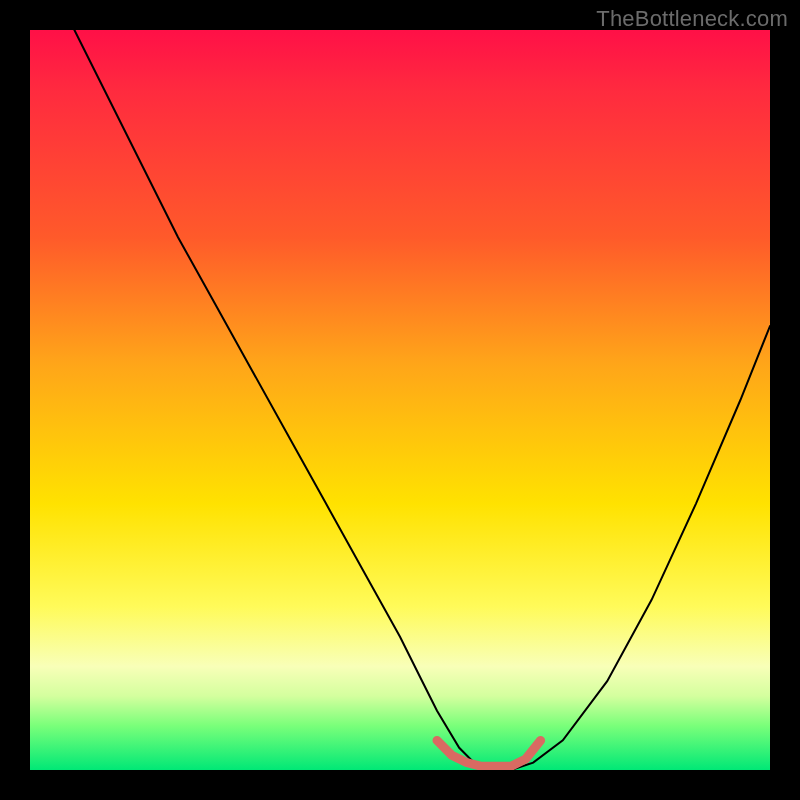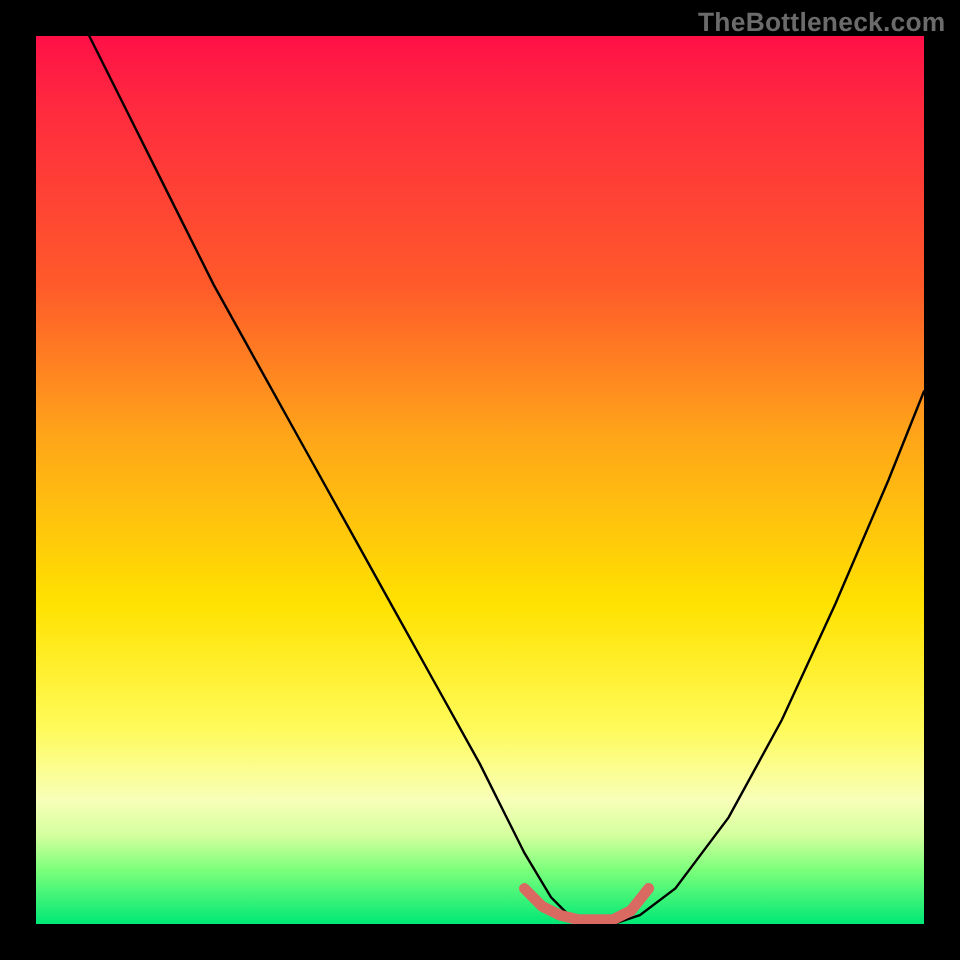--- a/index.html
+++ b/index.html
@@ -43,21 +43,20 @@
     );
   }
   .watermark {
     position: absolute;
     top: 6px;
     right: 12px;
     color: #6b6b6b;
     font-size: 22px;
     letter-spacing: 0.2px;
     user-select: none;
-    font-weight: bold;
   }
   svg.curves {
     position: absolute;
     inset: 0;
     width: 100%;
     height: 100%;
   }
 </style>
 </head>
 <body>

